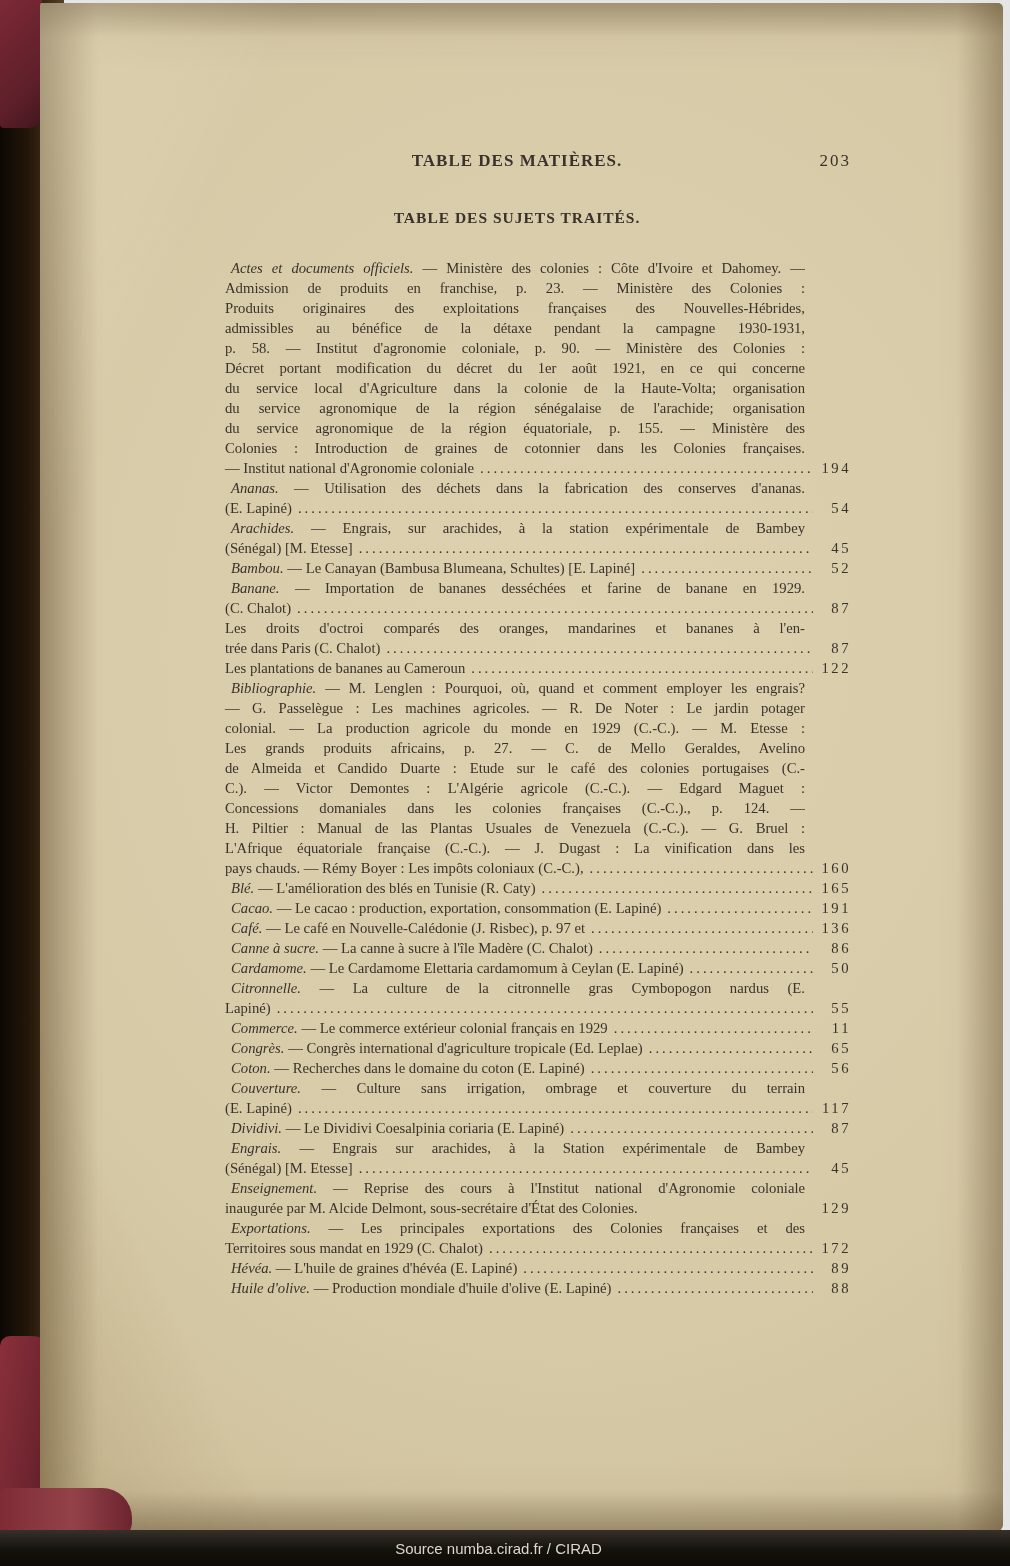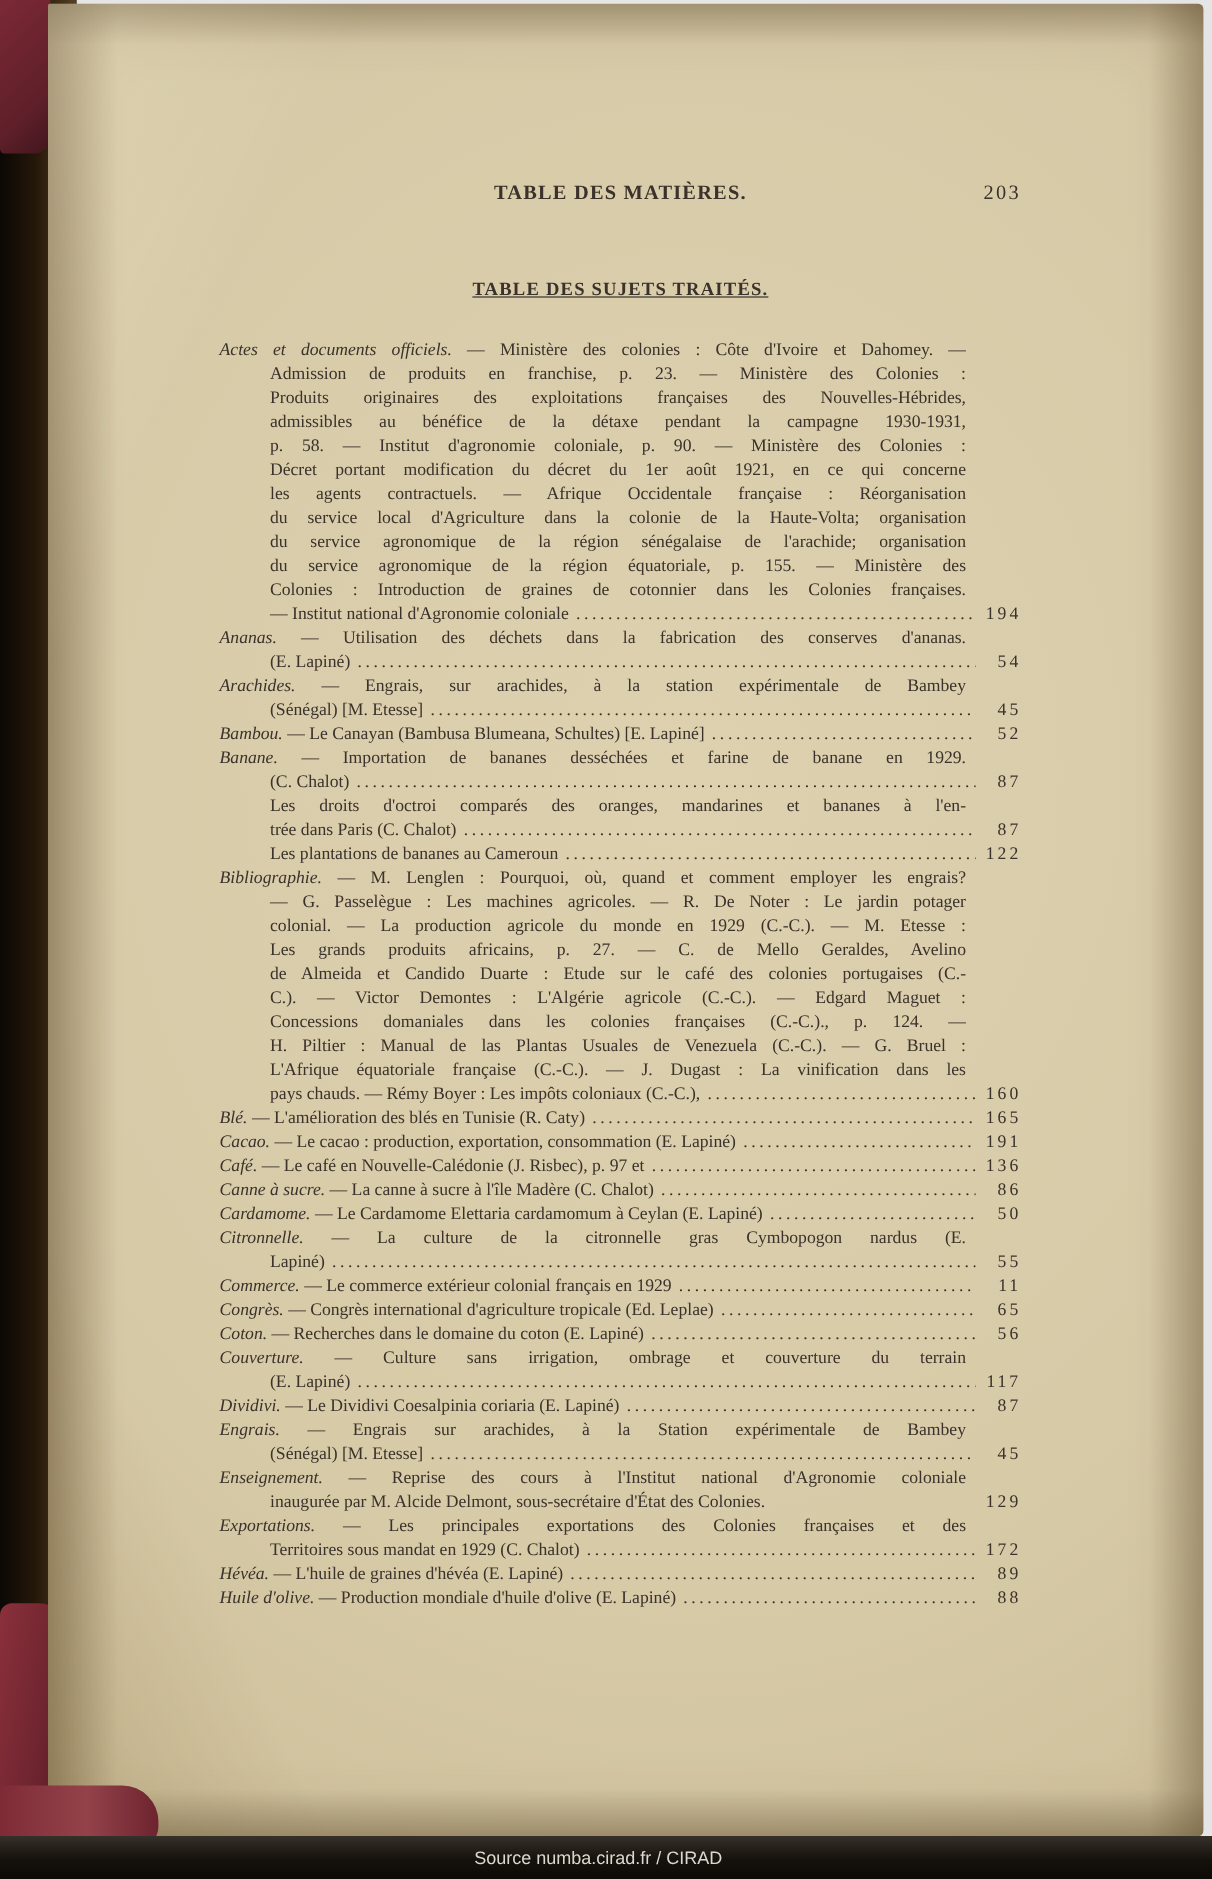--- a/index.html
+++ b/index.html
@@ -46,30 +46,30 @@
   .text-block { position:absolute; left:143px; top:148px; width:668px; color:#3a322b; }
   .header-row {
     position:relative; text-align:center; font-weight:bold;
     font-size:17px; letter-spacing:1px; height:22px;
   }
   .page-number {
     position:absolute; right:0; top:0; font-weight:normal;
     font-size:17px; letter-spacing:2px;
   }
   .section-title {
-    text-align:center; margin-top:60px; font-weight:bold;
-    font-size:15.5px; letter-spacing:1px;text-decoration:underline;
+    text-align:center; margin-top:36px; font-weight:bold;
+    font-size:15.5px; letter-spacing:1px;
   }
   .entries { margin-top:31px; font-size:14.7px; line-height:20px; }
   .line.body-line { width:622px; text-align:justify; text-align-last:justify; }
   .line.body-line.cont { margin-left:42px; width:580px; }
   .line.page-line { display:flex; align-items:flex-end; width:668px; }
   .line.page-line.cont { margin-left:42px; width:626px; }
   .line-text { white-space:nowrap; }
-  .term { font-style:italic; }
+  .term { font-style:italic;margin-left:48px; }
   .dots { flex:1 1 auto; overflow:hidden; white-space:nowrap; margin:0 4px 0 6px; letter-spacing:3px; }
   .dots::after { content:"..........................................................................................................................."; }
   .dots.nodots::after { content:""; }
   .pagenum { letter-spacing:2.5px; text-align:right; min-width:34px; flex:0 0 auto; }
   .bottom-bar {
     position:absolute; left:0; right:0; bottom:0; height:36px; z-index:4;
     background:linear-gradient(180deg,#36302a,#15110c 55%,#0d0a07);
     display:flex; align-items:center; justify-content:center;
     padding-right:13px; box-sizing:border-box;
     font-family:"Liberation Sans", sans-serif; font-size:15px; color:#dcd8cf;
@@ -90,21 +90,20 @@
       </div>
       <div class="section-title">TABLE DES SUJETS TRAITÉS.</div>
       <div class="entries">
           <div class="toc-entry">
             <div class="line body-line"><span class="line-text"><span class="term">Actes et documents officiels.</span> <span>— Ministère des colonies : Côte d'Ivoire et Dahomey. —</span></span></div>
             <div class="line body-line cont"><span class="line-text"><span>Admission de produits en franchise, p. 23. — Ministère des Colonies :</span></span></div>
             <div class="line body-line cont"><span class="line-text"><span>Produits originaires des exploitations françaises des Nouvelles-Hébrides,</span></span></div>
             <div class="line body-line cont"><span class="line-text"><span>admissibles au bénéfice de la détaxe pendant la campagne 1930-1931,</span></span></div>
             <div class="line body-line cont"><span class="line-text"><span>p. 58. — Institut d'agronomie coloniale, p. 90. — Ministère des Colonies :</span></span></div>
             <div class="line body-line cont"><span class="line-text"><span>Décret portant modification du décret du 1er août 1921, en ce qui concerne</span></span></div>
-            <div class="line body-line cont"><span class="line-text"><span>les agents contractuels. — Afrique Occidentale française : Réorganisation</span></span></div>
             <div class="line body-line cont"><span class="line-text"><span>du service local d'Agriculture dans la colonie de la Haute-Volta; organisation</span></span></div>
             <div class="line body-line cont"><span class="line-text"><span>du service agronomique de la région sénégalaise de l'arachide; organisation</span></span></div>
             <div class="line body-line cont"><span class="line-text"><span>du service agronomique de la région équatoriale, p. 155. — Ministère des</span></span></div>
             <div class="line body-line cont"><span class="line-text"><span>Colonies : Introduction de graines de cotonnier dans les Colonies françaises.</span></span></div>
             <div class="line page-line cont">
               <span class="line-text"><span>— Institut national d'Agronomie coloniale</span></span>
               <span class="dots"></span>
               <span class="pagenum">194</span>
             </div>
           </div>

